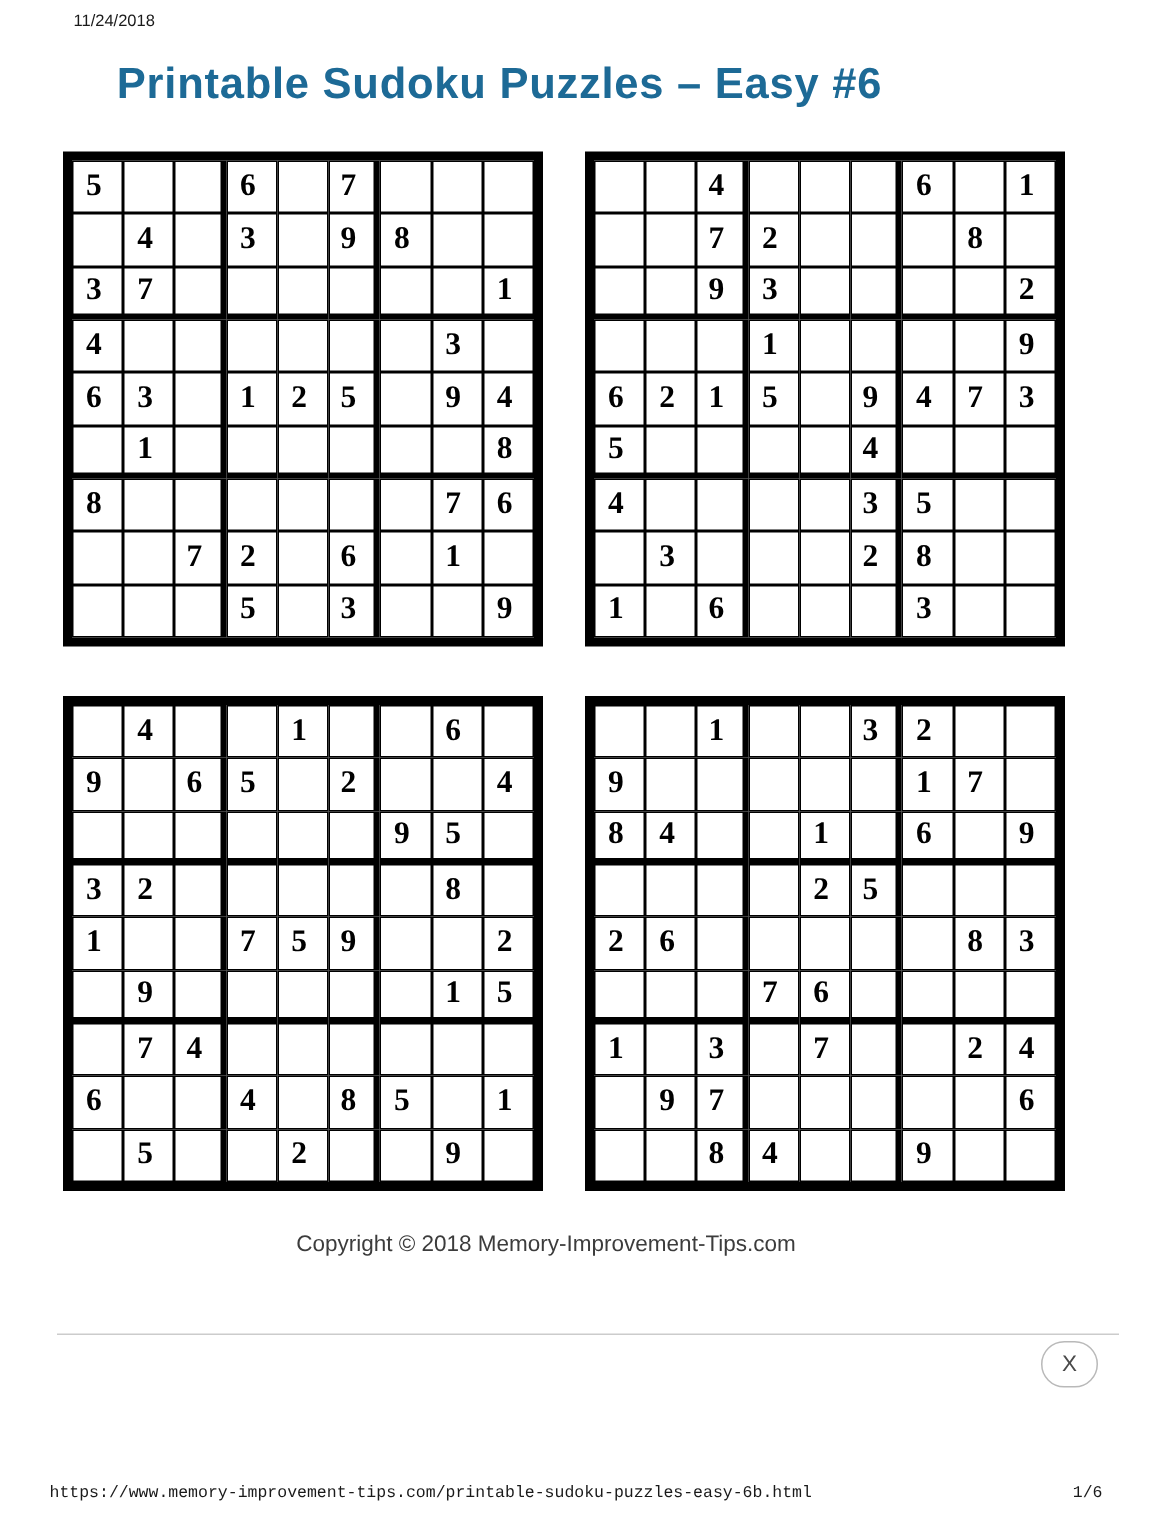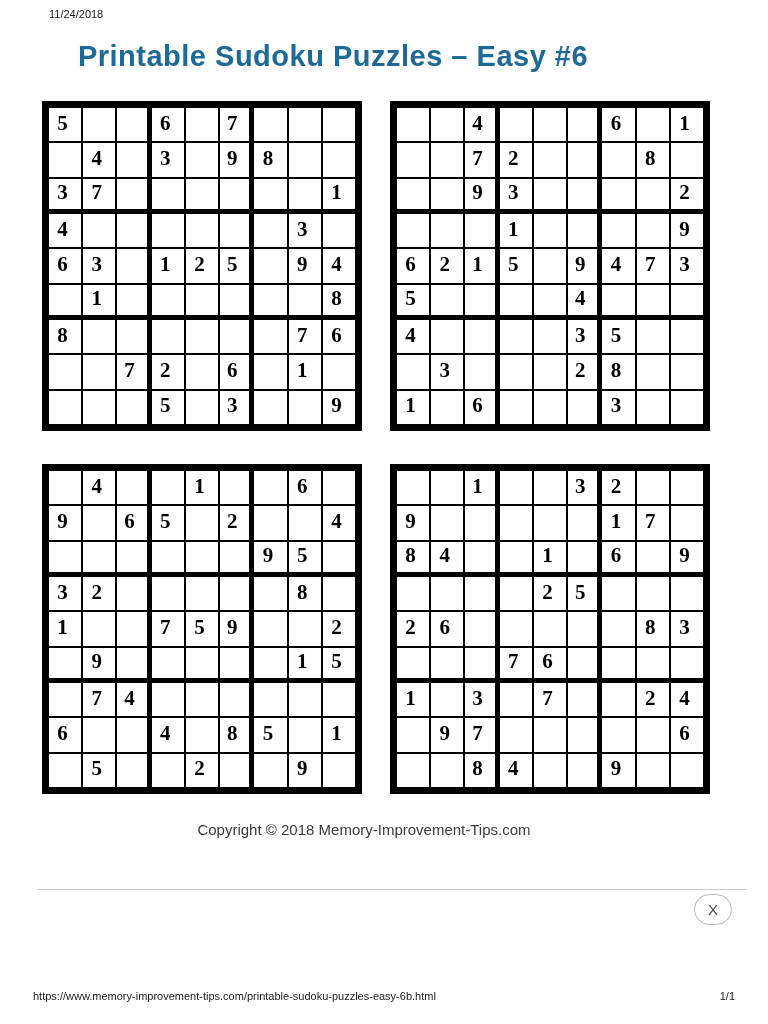--- a/index.html
+++ b/index.html
@@ -33,21 +33,21 @@
 
   
   .divider { position: absolute; top: 889px; left: 38px; width: 708px; height: 1px; background: #cccccc; }
   .close-pill { position: absolute; top: 894px; left: 694px; width: 38px; height: 31px;
     border: 1.5px solid #b9b9b9; border-radius: 16px; background: #fff;
     display: flex; align-items: center; justify-content: center;
     font-size: 15px; color: #4a4a4a; font-family: "Liberation Sans", sans-serif; cursor: pointer; }
 
   
   .print-footer { position: absolute; top: 990px; left: 33px; width: 702px;
-    display: flex; justify-content: space-between; font-size: 11px; color: #1a1a1a; }
+    display: flex; justify-content: space-between; font-size: 11px; color: #1a1a1a; font-family: Liberation Mono, monospace; }
 </style>
 </head>
 <body>
 
 <div class="print-header">
   <span class="ph-date">11/24/2018</span>
 </div>
 
 <h1 class="page-title" style="color: rgb(29, 106, 150);">Printable Sudoku Puzzles – Easy #6</h1>
 
@@ -387,14 +387,14 @@
 </div>
 
 <div class="copyright">Copyright © 2018 Memory-Improvement-Tips.com</div>
 
 <div class="divider"></div>
 
 <div class="close-pill">X</div>
 
 <div class="print-footer">
   <span>https://www.memory-improvement-tips.com/printable-sudoku-puzzles-easy-6b.html</span>
-  <span>1/1</span>
+  <span>1/6</span>
 </div>
 
 </body></html>

